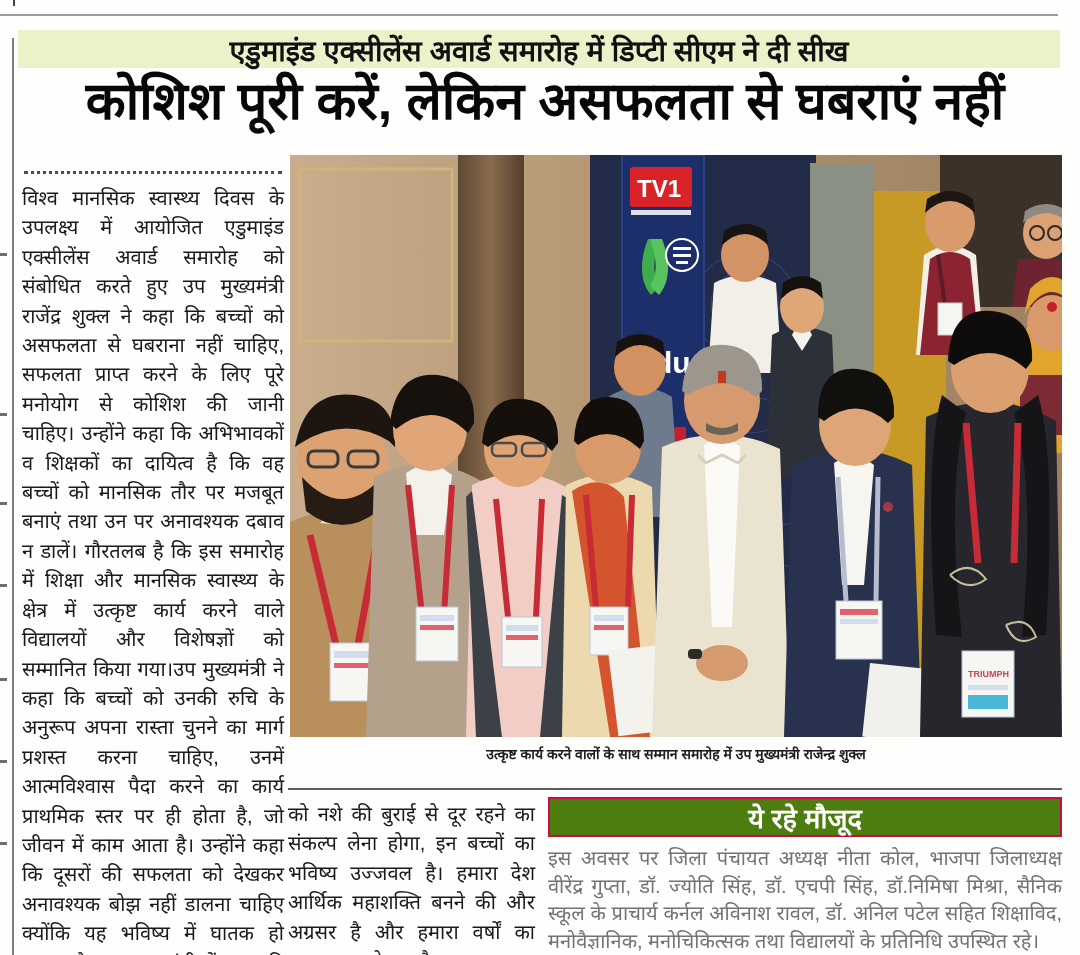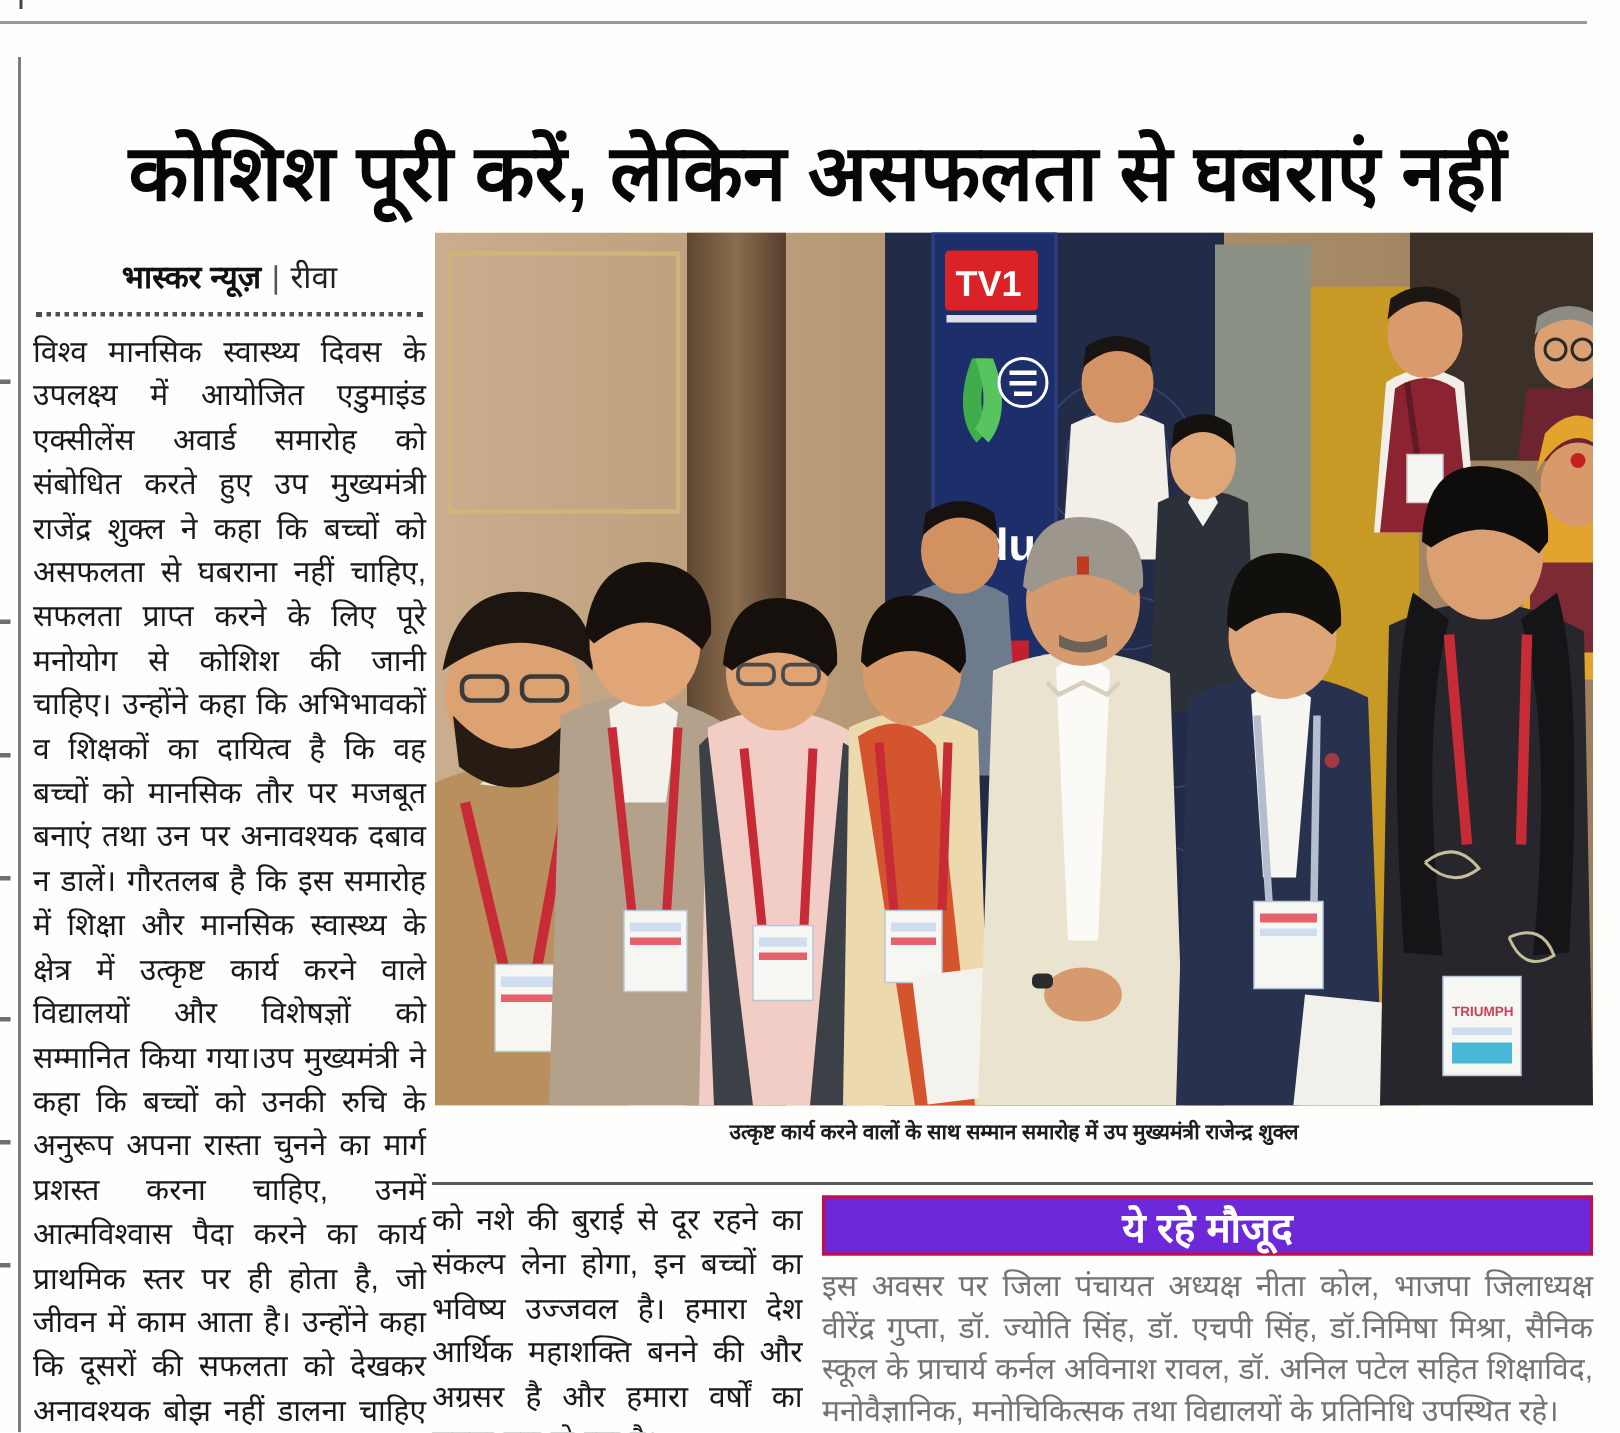--- a/index.html
+++ b/index.html
@@ -12,21 +12,21 @@
   .left-rule{position:absolute;top:38px;left:12px;width:2px;height:917px;background:#7d7d7d;}
   .margin-frag{position:absolute;left:0;width:7px;height:3px;background:#6f6f6f;}
 
   .kicker{
     position:absolute;top:30px;left:18px;width:1042px;height:38px;
     background:#edf1ca;display:flex;align-items:center;justify-content:center;
   }
   .kicker span{font-size:29px;font-weight:bold;color:#111;letter-spacing:0px;}
 
   .headline{
-    position:absolute;top:70px;left:20px;width:1050px;height:84px;
+    position:absolute;top:56px;left:20px;width:1050px;height:84px;
     display:flex;align-items:center;justify-content:center;
     font-size:52px;font-weight:bold;color:#070707;white-space:nowrap;
   }
 
   .col1{position:absolute;top:170px;left:22px;width:262px;}
   .byline{display:flex;justify-content:center;align-items:baseline;gap:7px;font-size:21px;margin-bottom:9px;}
   .byline .src{font-weight:bold;color:#111;}
   .byline .sep{color:#555;font-weight:normal;}
   .byline .loc{color:#222;}
   .dotted-rule{border-bottom:3px dotted #4e4e4e;margin:0 2px 10px 2px;height:1px;}
@@ -39,21 +39,21 @@
   .caption{
     position:absolute;top:744px;left:290px;width:772px;text-align:center;
     font-size:14px;font-weight:600;color:#1c1c1c;
   }
   .caption-rule{position:absolute;top:788px;left:288px;width:774px;height:2px;background:#5c5c5c;}
 
   .col2{position:absolute;top:800px;left:288px;width:247px;}
 
   .present-box{position:absolute;top:797px;left:548px;width:514px;}
   .present-head{
-    height:40px;background:#6d28d9;border:2px solid #c50e43;box-sizing:border-box;
+    height:40px;background:#4d7c0f;border:2px solid #c50e43;box-sizing:border-box;
     display:flex;align-items:center;justify-content:center;
   }
   .present-head span{color:#ffffff;font-size:27px;font-weight:bold;}
   .present-body{
     margin-top:8px;font-size:20px;line-height:27.6px;text-align:justify;color:#737373;
   }
 </style>
 </head>
 <body>
 
@@ -63,29 +63,27 @@
   <div class="top-tick"></div>
   <div class="left-rule"></div>
   <div class="margin-frag" style="top:253px"></div>
   <div class="margin-frag" style="top:413px"></div>
   <div class="margin-frag" style="top:502px"></div>
   <div class="margin-frag" style="top:584px"></div>
   <div class="margin-frag" style="top:678px"></div>
   <div class="margin-frag" style="top:760px"></div>
   <div class="margin-frag" style="top:842px"></div>
 
+  <div class="kicker">
+    <span>एडुमाइंड एक्सीलेंस अवार्ड समारोह में डिप्टी सीएम ने दी सीख</span>
+  </div>
 
   <div class="headline">कोशिश पूरी करें, लेकिन असफलता से घबराएं नहीं</div>
 
   <div class="col1">
-    <div class="byline">
-      <span class="src">भास्कर न्यूज़</span>
-      <span class="sep">|</span>
-      <span class="loc">रीवा</span>
-    </div>
     <div class="dotted-rule"></div>
     <div class="bodytext">विश्व मानसिक स्वास्थ्य दिवस के उपलक्ष्य में आयोजित एडुमाइंड एक्सीलेंस अवार्ड समारोह को संबोधित करते हुए उप मुख्यमंत्री राजेंद्र शुक्ल ने कहा कि बच्चों को असफलता से घबराना नहीं चाहिए, सफलता प्राप्त करने के लिए पूरे मनोयोग से कोशिश की जानी चाहिए। उन्होंने कहा कि अभिभावकों व शिक्षकों का दायित्व है कि वह बच्चों को मानसिक तौर पर मजबूत बनाएं तथा उन पर अनावश्यक दबाव न डालें। गौरतलब है कि इस समारोह में शिक्षा और मानसिक स्वास्थ्य के क्षेत्र में उत्कृष्ट कार्य करने वाले विद्यालयों और विशेषज्ञों को सम्मानित किया गया।उप मुख्यमंत्री ने कहा कि बच्चों को उनकी रुचि के अनुरूप अपना रास्ता चुनने का मार्ग प्रशस्त करना चाहिए, उनमें आत्मविश्वास पैदा करने का कार्य प्राथमिक स्तर पर ही होता है, जो जीवन में काम आता है। उन्होंने कहा कि दूसरों की सफलता को देखकर अनावश्यक बोझ नहीं डालना चाहिए क्योंकि यह भविष्य में घातक हो सकता है। उप मुख्यमंत्री में कहा की बच्चों</div>
   </div>
 
   <div class="photo-wrap">
     <svg viewBox="0 0 772 582" width="772" height="582">
       <defs>
         <linearGradient id="wall" x1="0" y1="0" x2="1" y2="0">
           <stop offset="0" stop-color="#c9ad8d"></stop>
             <stop offset="0.45" stop-color="#b3946f"></stop>

